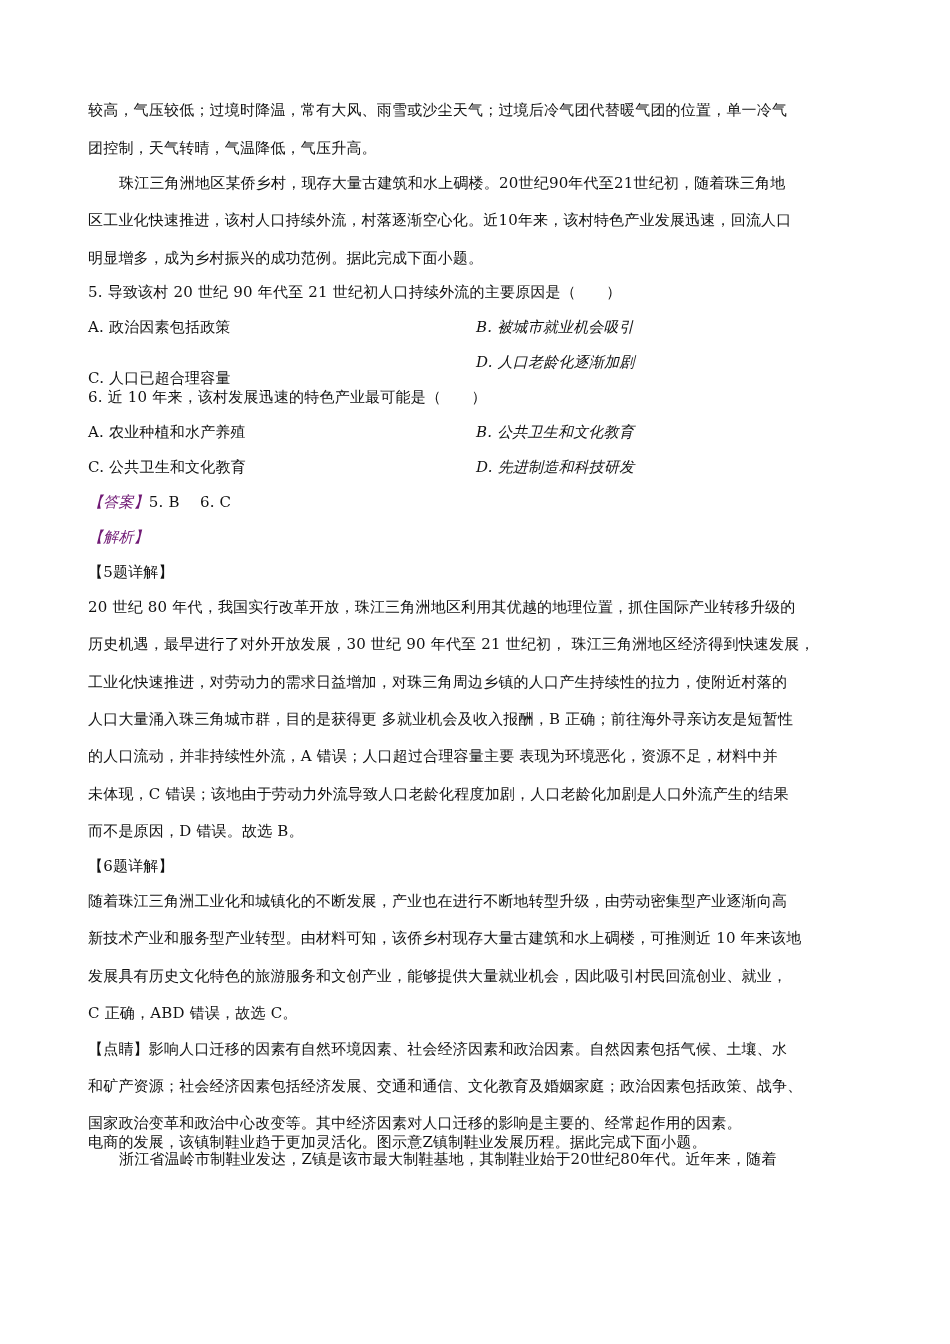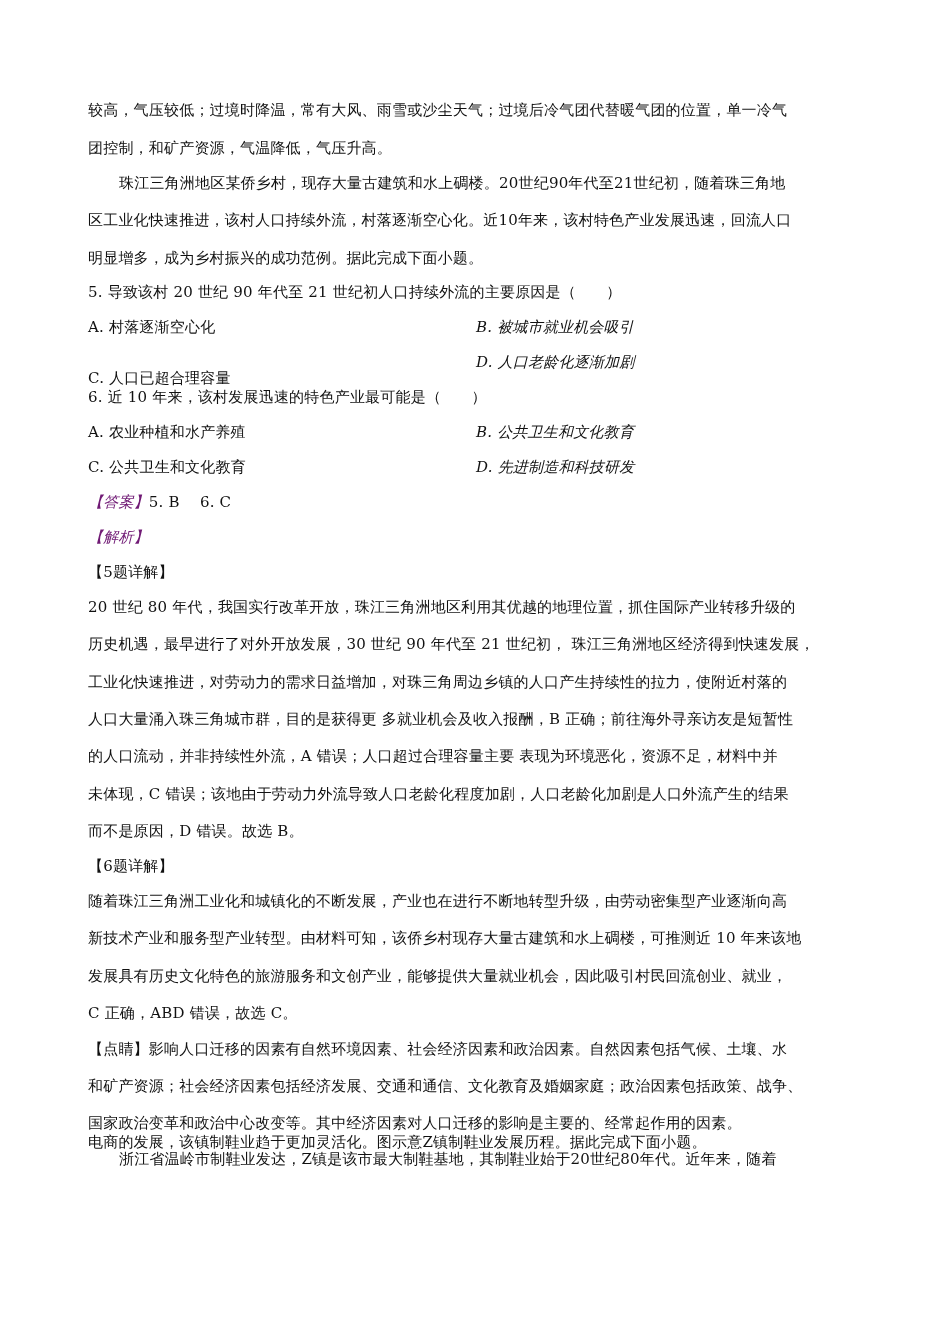--- a/index.html
+++ b/index.html
@@ -10,28 +10,28 @@
     .indent { padding-left: 31px; }
     .optB { position: absolute; left: 388px; font-style: italic; }
     .accent { color: #701a75; font-style: italic; }
     .footer { position: absolute; top: 1383px; left: 0; width: 948px; text-align: center; font-size: 14px; color: #222; }
   </style>
 </head>
 <body>
 
 <div class="page">
   <div class="line" style="top:76px">较高，气压较低；过境时降温，常有大风、雨雪或沙尘天气；过境后冷气团代替暖气团的位置，单一冷气</div>
-  <div class="line" style="top:114px">团控制，和矿产资源，气温降低，气压升高。</div>
+  <div class="line" style="top:114px">团控制，天气转晴，气温降低，气压升高。</div>
 
   <div class="line indent" style="top:149px">珠江三角洲地区某侨乡村，现存大量古建筑和水上碉楼。20世纪90年代至21世纪初，随着珠三角地</div>
   <div class="line" style="top:186px">区工业化快速推进，该村人口持续外流，村落逐渐空心化。近10年来，该村特色产业发展迅速，回流人口</div>
   <div class="line" style="top:224px">明显增多，成为乡村振兴的成功范例。据此完成下面小题。</div>
 
   <div class="line" style="top:258px">5. 导致该村 20 世纪 90 年代至 21 世纪初人口持续外流的主要原因是（　　）</div>
-  <div class="line" style="top:293px">A. 村落逐渐空心化</div>
+  <div class="line" style="top:293px">A. 政治因素包括政策</div>
   <div class="line optB" style="top:293px">B. 被城市就业机会吸引</div>
   <div class="line" style="top:344px">C. 人口已超合理容量</div>
   <div class="line optB" style="top:328px">D. 人口老龄化逐渐加剧</div>
 
   <div class="line" style="top:363px">6. 近 10 年来，该村发展迅速的特色产业最可能是（　　）</div>
   <div class="line" style="top:398px">A. 农业种植和水产养殖</div>
   <div class="line optB" style="top:398px">B. 公共卫生和文化教育</div>
   <div class="line" style="top:433px">C. 公共卫生和文化教育</div>
   <div class="line optB" style="top:433px">D. 先进制造和科技研发</div>
 

